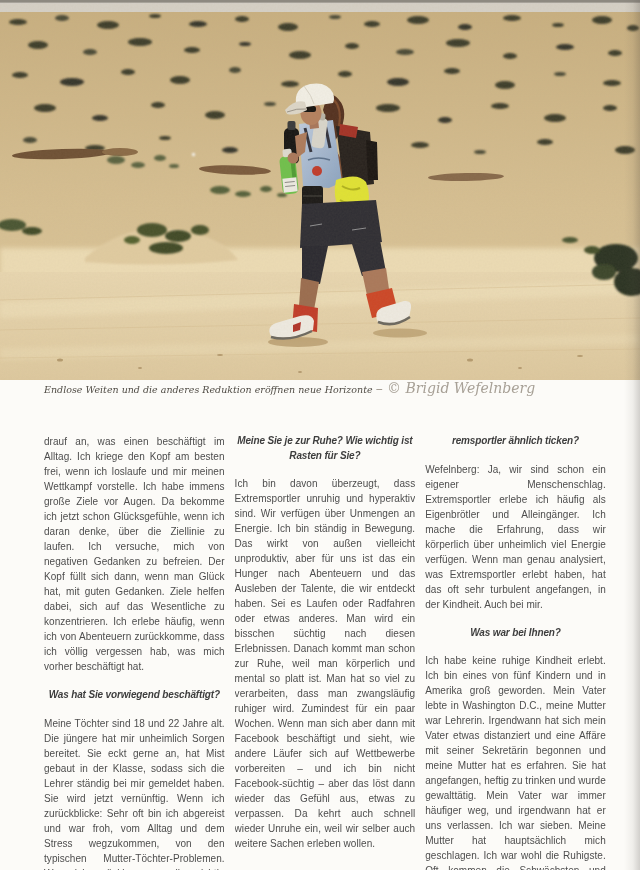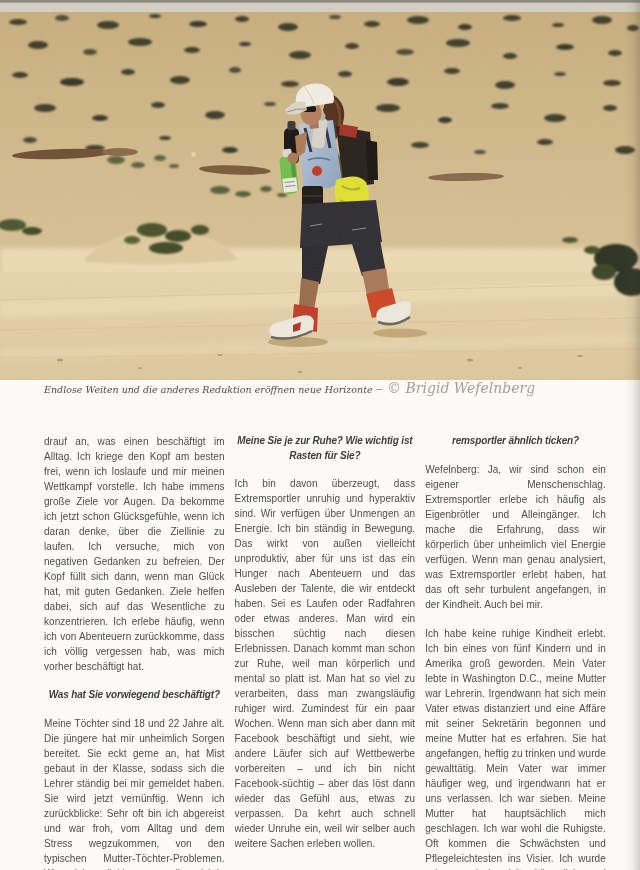--- a/index.html
+++ b/index.html
@@ -258,19 +258,20 @@
         <h3 class="q">Was hat Sie vorwiegend beschäftigt?</h3>
         <p class="body">Meine Töchter sind 18 und 22 Jahre alt. Die jüngere hat mir unheimlich Sorgen bereitet. Sie eckt gerne an, hat Mist gebaut in der Klasse, sodass sich die Lehrer ständig bei mir gemeldet haben. Sie wird jetzt vernünftig. Wenn ich zurückblicke: Sehr oft bin ich abgereist und war froh, vom Alltag und dem Stress wegzukommen, von den typischen Mutter-Töchter-Problemen. Wenn ich zurückkam, war alles nichtig und vergessen. Die Befreiung von den lästigen Gedanken kommt hauptsächlich im Wettkampf, wenn ich</p>
       </div>
       <div class="col">
         <h3 class="q">Meine Sie je zur Ruhe? Wie wichtig ist Rasten für Sie?</h3>
         <p class="body">Ich bin davon überzeugt, dass Extremsportler unruhig und hyperaktiv sind. Wir verfügen über Unmengen an Energie. Ich bin ständig in Bewegung. Das wirkt von außen vielleicht unproduktiv, aber für uns ist das ein Hunger nach Abenteuern und das Ausleben der Talente, die wir entdeckt haben. Sei es Laufen oder Radfahren oder etwas anderes. Man wird ein bisschen süchtig nach diesen Erlebnissen. Danach kommt man schon zur Ruhe, weil man körperlich und mental so platt ist. Man hat so viel zu verarbeiten, dass man zwangsläufig ruhiger wird. Zumindest für ein paar Wochen. Wenn man sich aber dann mit Facebook beschäftigt und sieht, wie andere Läufer sich auf Wettbewerbe vorbereiten – und ich bin nicht Facebook-süchtig – aber das löst dann wieder das Gefühl aus, etwas zu verpassen. Da kehrt auch schnell wieder Unruhe ein, weil wir selber auch weitere Sachen erleben wollen.</p>
       </div>
       <div class="col">
         <h3 class="q">remsportler ähnlich ticken?</h3>
         <p class="body">Wefelnberg: Ja, wir sind schon ein eigener Menschenschlag. Extremsportler erlebe ich häufig als Eigenbrötler und Alleingänger. Ich mache die Erfahrung, dass wir körperlich über unheimlich viel Energie verfügen. Wenn man genau analysiert, was Extremsportler erlebt haben, hat das oft sehr turbulent angefangen, in der Kindheit. Auch bei mir.</p>
+        <h3 class="q">Was war bei Ihnen?</h3>
         <p class="body">Ich habe keine ruhige Kindheit erlebt. Ich bin eines von fünf Kindern und in Amerika groß geworden. Mein Vater lebte in Washington D.C., meine Mutter war Lehrerin. Irgendwann hat sich mein Vater etwas distanziert und eine Affäre mit seiner Sekretärin begonnen und meine Mutter hat es erfahren. Sie hat angefangen, heftig zu trinken und wurde gewalttätig. Mein Vater war immer häufiger weg, und irgendwann hat er uns verlassen. Ich war sieben. Meine Mutter hat hauptsächlich mich geschlagen. Ich war wohl die Ruhigste. Oft kommen die Schwächsten und Pflegeleichtesten ins Visier. Ich wurde schwer misshandelt, körperlich und mental. Warum ich es so gut über-</p>
       </div>
     </div>
 
   <div class="edge-right"></div>
   <div class="edge-top"></div>
 </div>
 
 </body></html>

